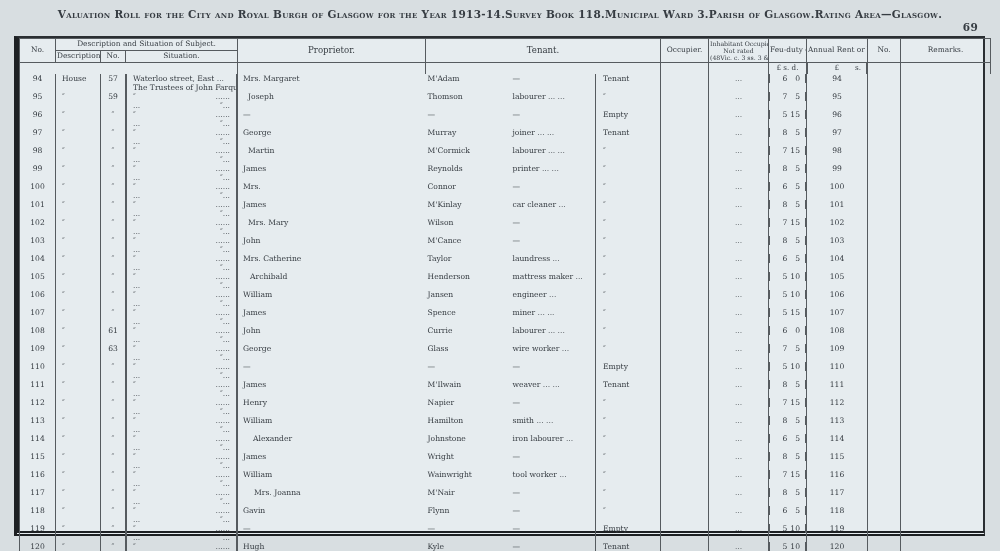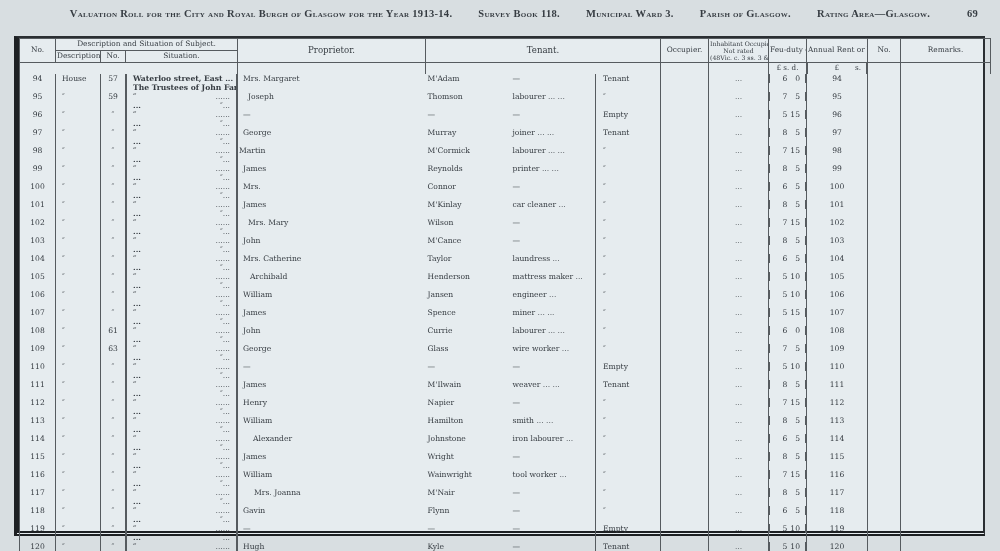--- a/index.html
+++ b/index.html
@@ -8,27 +8,25 @@
     background:#d8dee1;
     font-family:"DejaVu Serif","Liberation Serif",serif;
     color:#363c42;
     overflow:hidden;
     position:relative;
   }
   
   .runhead{
     position:absolute;top:8px;left:14px;right:14px;
     display:flex;align-items:center;justify-content:center;
-    gap:26px;
     font-variant:small-caps;
     font-size:10.5px;font-weight:bold;letter-spacing:.3px;
     white-space:nowrap;
-    font-family:Liberation Serif, serif;
   }
-  .runhead .pageno{position:absolute;right:8px;top:0;font-weight:bold;}
+  .runhead .pageno{position:absolute;right:8px;top:13px;font-weight:bold;}
   
   .sheet{
     position:absolute;left:14px;top:36px;width:971px;height:500px;
     background:#e6ecef;
     border:2px solid #2a2e32;
     border-left:5px solid #1d2023;
     border-bottom:5px double #1d2023;
     box-sizing:border-box;
   }
   table{
@@ -47,21 +45,21 @@
   thead tr.h1 th{border-bottom:1px solid #565b5f;}
   td{border-left:1px solid #565b5f;border-right:1px solid #565b5f;}
   td.nb-l{border-left:none;}
   td.nb-r{border-right:none;}
   tr.units td{height:11px;font-size:7.2px;color:#3b4147;}
   tbody td{height:9px;}
   .c{text-align:center;}
   td.spread{padding:0 6px;}
   td.spread, .spreadflex{display:flex;justify-content:space-around;align-items:baseline;}
   td.spread span{display:inline-block;}
-  td.spread span:first-child{margin-right:auto;padding-right:4px;font-weight:bold;}
+  td.spread span:first-child{margin-right:auto;padding-right:4px;}
   td.rent{display:flex;justify-content:flex-end;padding:0;}
   td.rent span{display:inline-block;text-align:right;}
   td.rent span:first-child{width:30px;}
   td.rent span:last-child{width:22px;padding-right:5px;}
   tr.units td.rent span:first-child{width:30px;}
   td.occr{padding-left:7px;}
   td.feu{text-align:center;color:#4a5055;}
 </style>
 </head>
 <body>
@@ -252,21 +250,21 @@
           <td class="spread">
             <span>″</span>
             <span>...</span>
             <span>...</span>
           </td>
           <td class="spread">
             <span>...</span>
             <span>″</span>
             <span>...</span>
           </td>
-          <td class="nb-r" style="padding-left:1px">Martin</td>
+          <td class="nb-r" style="padding-left:10px">Martin</td>
           <td class="nb-l nb-r">M'Cormick</td>
           <td class="nb-l">labourer ...  ...</td>
           <td class="occr">″</td>
           <td></td>
           <td class="feu">...</td>
           <td class="rent">
             <span>7</span>
             <span>15</span>
           </td>
           <td class="c">98</td>

